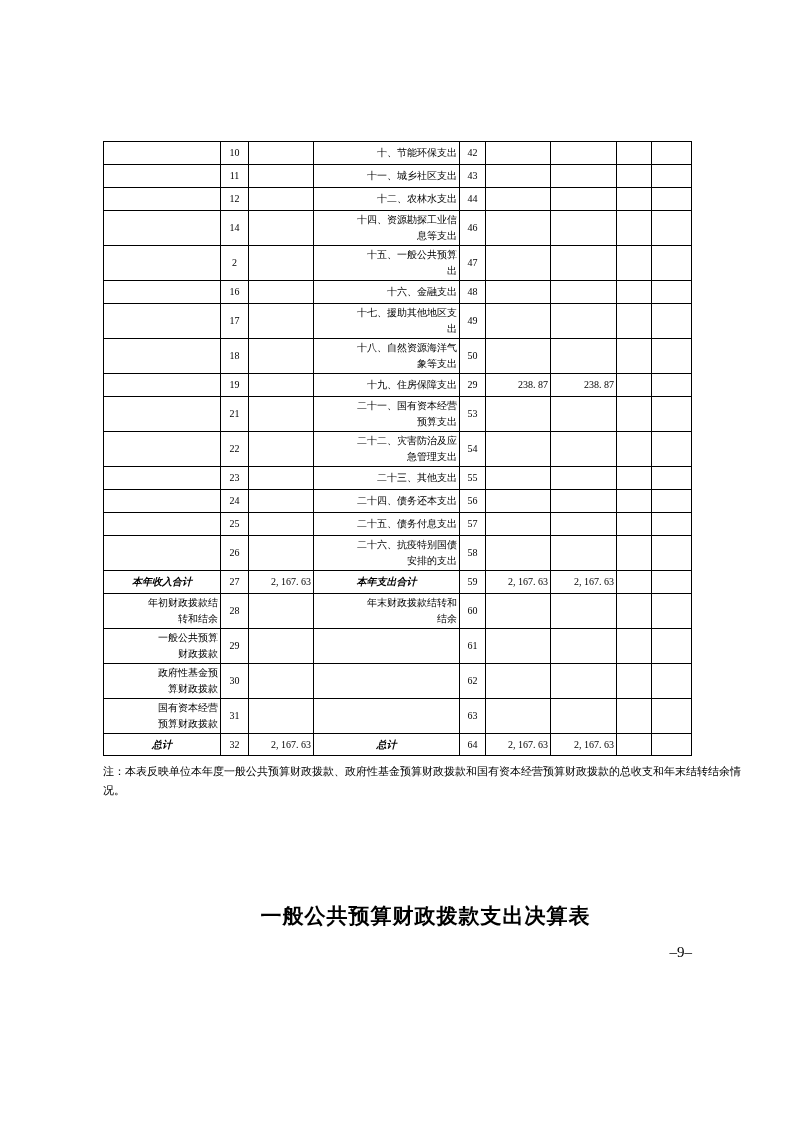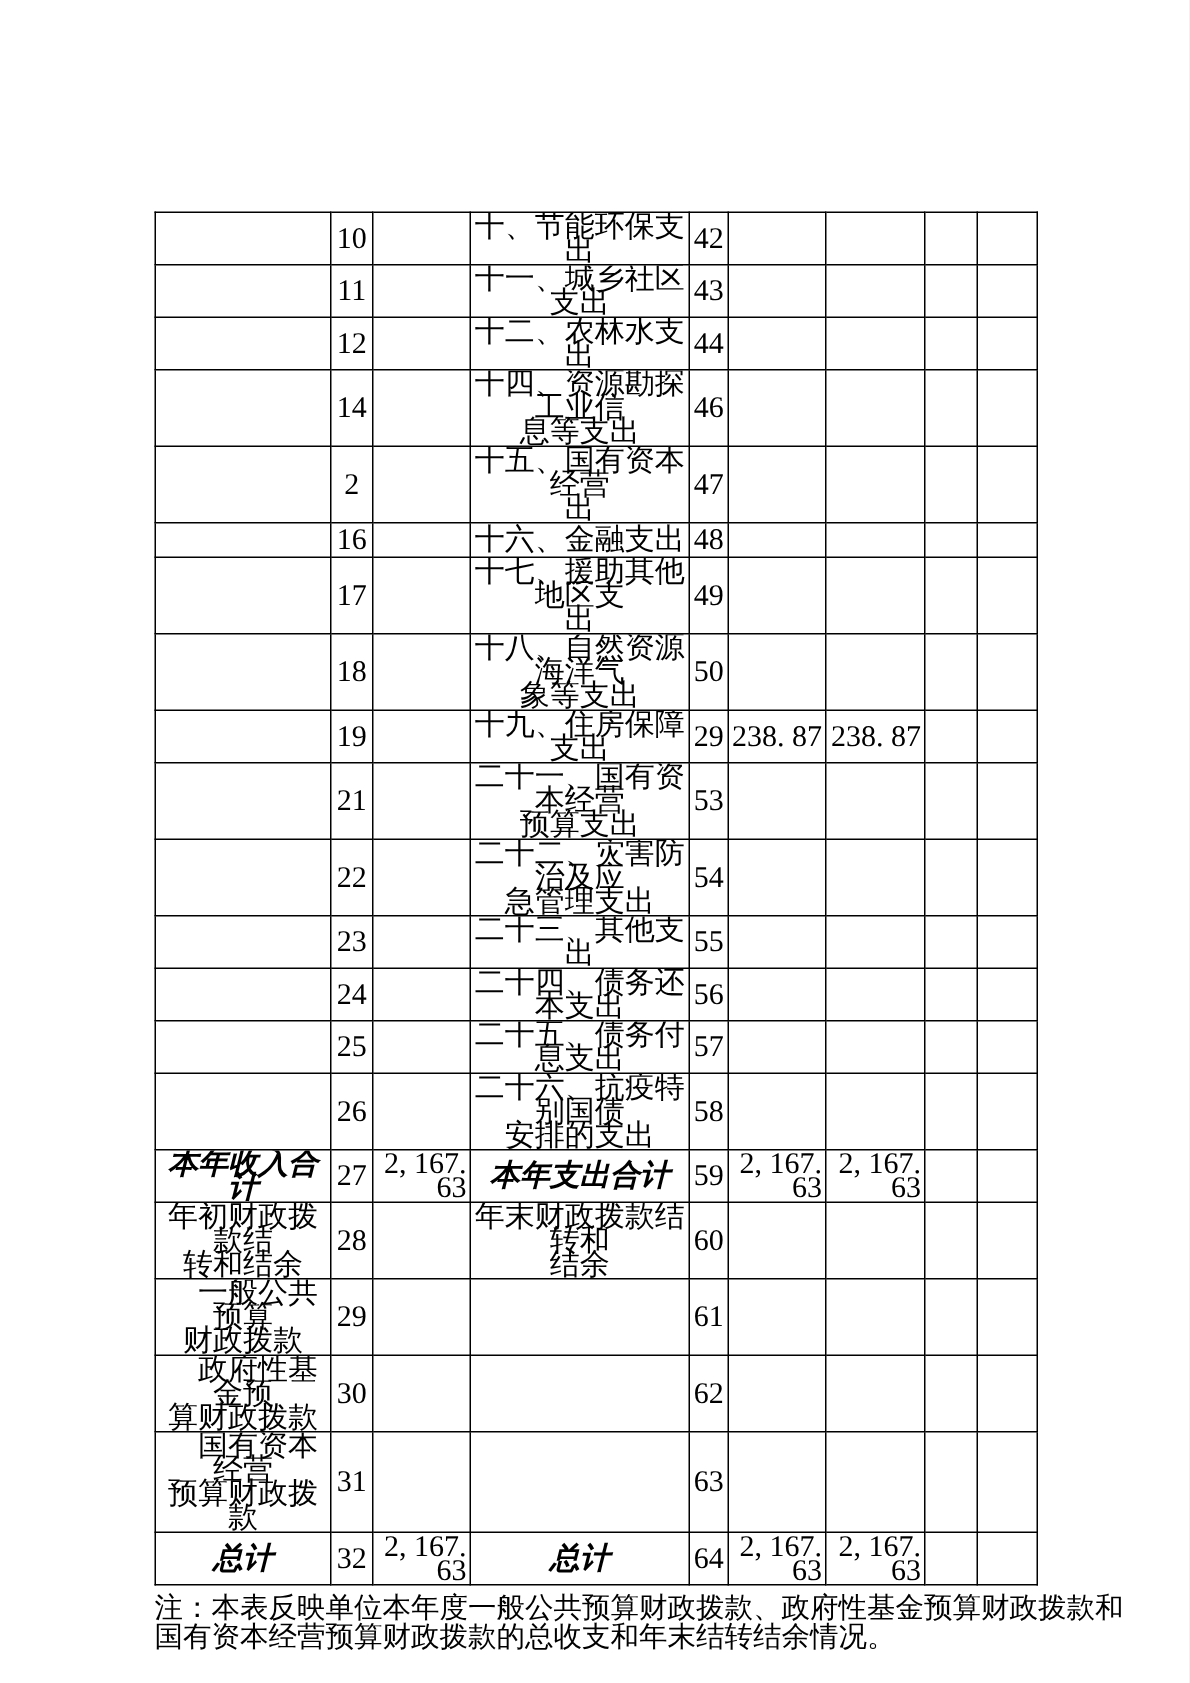--- a/index.html
+++ b/index.html
@@ -14,41 +14,41 @@
   }
   .content{
     position:absolute;
     left:103px;top:141px;
     width:650px;
   }
   table.tbl{
     border-collapse:collapse;
     table-layout:fixed;
     width:588px;
-    font-size:20px;
+    font-size:10px;
   }
   table.tbl td{
     border:1px solid #000;
     vertical-align:middle;
     line-height:16px;
     padding:1px 2px;
     overflow:hidden;
   }
   tr.rh1{height:23px;}
   tr.rh2{height:34px;}
   tr.rh0{height:22px;}
   td.c{text-align:center;}
   td.r{text-align:right;padding-right:3px;}
-  td.l{text-align:center;padding-left:3px;}
+  td.l{text-align:right;padding-left:3px;}
   td.pre{white-space:pre-line;}
   .b{font-weight:bold;font-style:italic;}
   .note{
     margin:6px 0 0 0;
     width:648px;
-    font-size:19px;
+    font-size:11px;
     line-height:19px;
     text-align:left;
   }
   .title{
     margin:102px 0 0 0;
     width:645px;
     text-align:center;
     font-size:21px;
     font-weight:bold;
     font-family:Liberation Serif, serif;
@@ -122,21 +122,21 @@
           <td class="c">46</td>
           <td class="r"></td>
           <td class="r"></td>
           <td class="r"></td>
           <td class="r"></td>
         </tr>
         <tr class="rh2">
           <td class="l pre"></td>
           <td class="c">2</td>
           <td class="r"></td>
-          <td class="l pre">十五、国有资本经营
+          <td class="l pre">十五、一般公共预算
 出</td>
           <td class="c">47</td>
           <td class="r"></td>
           <td class="r"></td>
           <td class="r"></td>
           <td class="r"></td>
         </tr>
         <tr class="rh1">
           <td class="l pre"></td>
           <td class="c">16</td>

